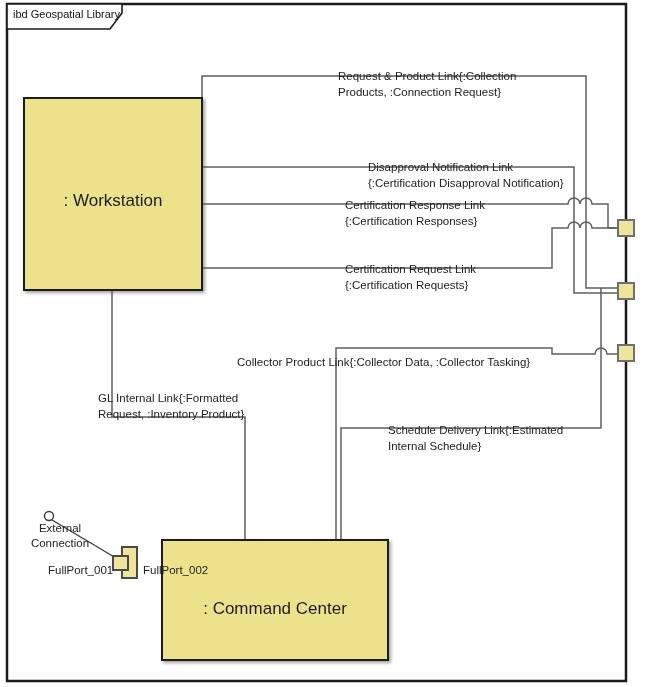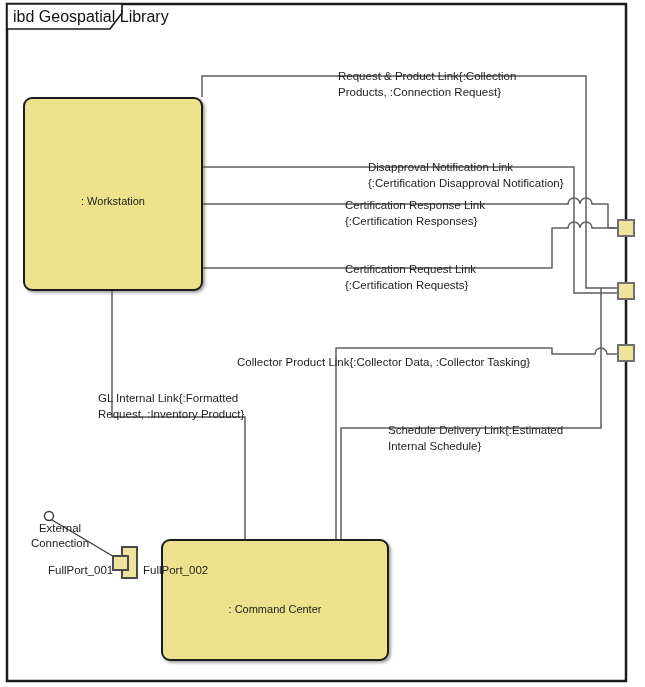--- a/index.html
+++ b/index.html
@@ -1,44 +1,44 @@
 <!DOCTYPE html>
 <html><head>
 <meta charset="utf-8">
 <style>
   html,body{margin:0;padding:0;background:#fff;}
   .canvas{position:relative;width:645px;height:687px;background:#fff;
           font-family:"Liberation Sans",sans-serif;overflow:hidden;}
   .layer{position:absolute;left:0;top:0;width:645px;height:687px;}
   svg{display:block;}
 
-  .block{position:absolute;background:#ede28c;border:2px solid #1c1c1c;border-radius:9px;
+  .block{position:absolute;background:#ede28c;border:2px solid #1c1c1c;border-radius:0;
          box-shadow:2px 2px 3px rgba(90,90,90,.55);
-         display:flex;justify-content:center;color:#1c1c1c;font-size:11px;z-index:2;}
+         display:flex;justify-content:center;color:#1c1c1c;font-size:17px;z-index:2;}
   .block-label{align-self:center;}
   #workstation{left:23px;top:97px;width:176px;height:190px;}
   #workstation .block-label{padding-top:14px;}
   #command-center{left:131px;top:539px;width:224px;height:118px;margin-left:30px;}
   #command-center .block-label{padding-top:18px;}
 
   .frame-port{position:absolute;width:14px;height:14px;background:#efe49b;
               border:2px solid #6f6f6f;z-index:3;}
   #frame-port-1{left:617px;top:219px;}
   #frame-port-2{left:617px;top:282px;}
   #frame-port-3{left:617px;top:344px;}
 
   #fullport-002{position:absolute;left:121px;top:546px;width:13px;height:29px;
                 background:#efe49b;border:2px solid #4a4a4a;z-index:3;}
   #fullport-001{position:absolute;left:112px;top:555px;width:13px;height:12px;
                 background:#efe49b;border:2px solid #4a4a4a;z-index:4;}
 
   .label{position:absolute;font-size:11.5px;line-height:16px;color:#222;
          white-space:nowrap;z-index:5;}
   .label.center{text-align:center;white-space:normal;line-height:15px;}
-  #frame-title{position:absolute;left:13px;top:8px;font-size:16px;color:#111;z-index:5;}
+  #frame-title{position:absolute;left:13px;top:8px;font-size:11px;color:#111;z-index:5;}
 </style>
 </head>
 <body>
 
 <div class="canvas">
 
   <svg class="layer" width="645" height="687" viewBox="0 0 645 687">
 
     <rect x="7" y="4" width="619" height="677" fill="none" stroke="#1a1a1a" stroke-width="2.5"></rect>
 

